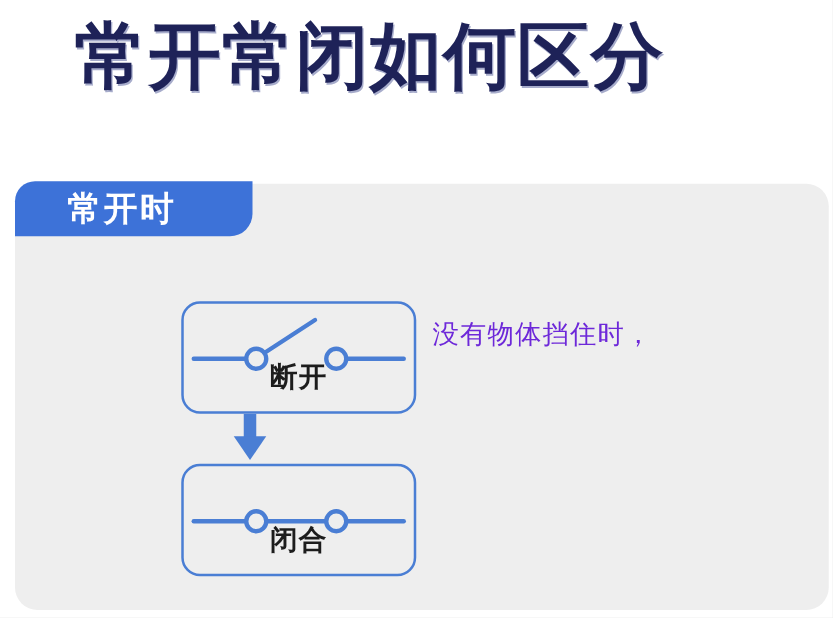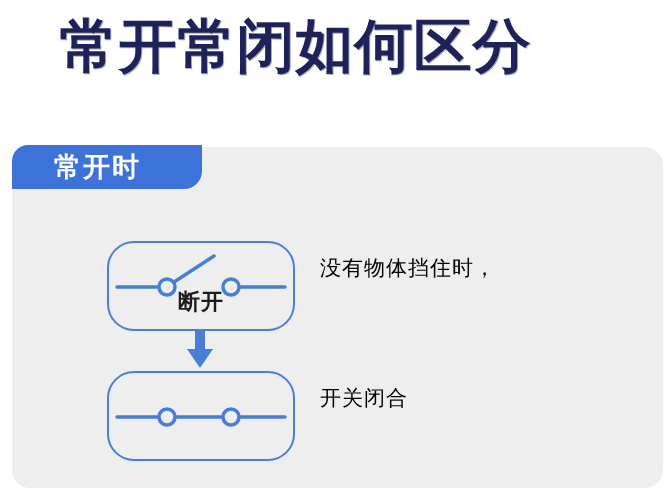--- a/index.html
+++ b/index.html
@@ -62,22 +62,23 @@
     margin-left: 42px;
     white-space: nowrap;
   }
 
   
   .sw-box {
     position: absolute;
     width: 184px;
     height: 86px;
     border: 2px solid #4a7ed4;
-    border-radius: 27px;
+    border-radius: 15px;
     background: #eeeeee;
+    margin-left: 38px;
   }
   .sw-box.open  { left: 107px; top: 241px; }
   .sw-box.close { left: 107px; top: 371px; }
 
   .sw-svg {
     position: absolute;
     left: 0;
     top: 0;
     width: 184px;
     height: 86px;
@@ -102,26 +103,27 @@
     position: absolute;
     left: 186px;
     top: 331px;
     width: 28px;
     height: 38px;
   }
 
   
   .desc {
     position: absolute;
-    left: 320px;
+    left: 346px;
     font-size: 21px;
-    color: #000000;
+    color: #6d28d9;
     line-height: 33px;
     letter-spacing: 1px;
     white-space: nowrap;
+    font-family: Liberation Serif, serif;
   }
   .desc.one { top: 251px; }
   .desc.two { top: 381px; }
   .desc-line { display: block; }
 </style>
 </head>
 <body>
 
 <div class="title">常开常闭如何区分</div>
 
@@ -146,21 +148,21 @@
   <rect x="9" y="0" width="10" height="20" fill="#4a7ed4"></rect>
   <polygon points="1,18 27,18 14,37" fill="#4a7ed4"></polygon>
 </svg>
 
 <div class="sw-box close">
   <svg class="sw-svg" viewBox="0 0 184 86">
     <line x1="8" y1="44" x2="176" y2="44" stroke="#4a7ed4" stroke-width="3.5" stroke-linecap="round"></line>
     <circle cx="58" cy="44" r="8" fill="#eeeeee" stroke="#4a7ed4" stroke-width="3.5"></circle>
     <circle cx="122" cy="44" r="8" fill="#eeeeee" stroke="#4a7ed4" stroke-width="3.5"></circle>
   </svg>
+  <div class="sw-label">闭合</div>
 </div>
 
 <div class="desc one">
   <span class="desc-line">没有物体挡住时，</span>
 </div>
 
 <div class="desc two">
-  <span class="desc-line">开关闭合</span>
 </div>
 
 </body></html>

